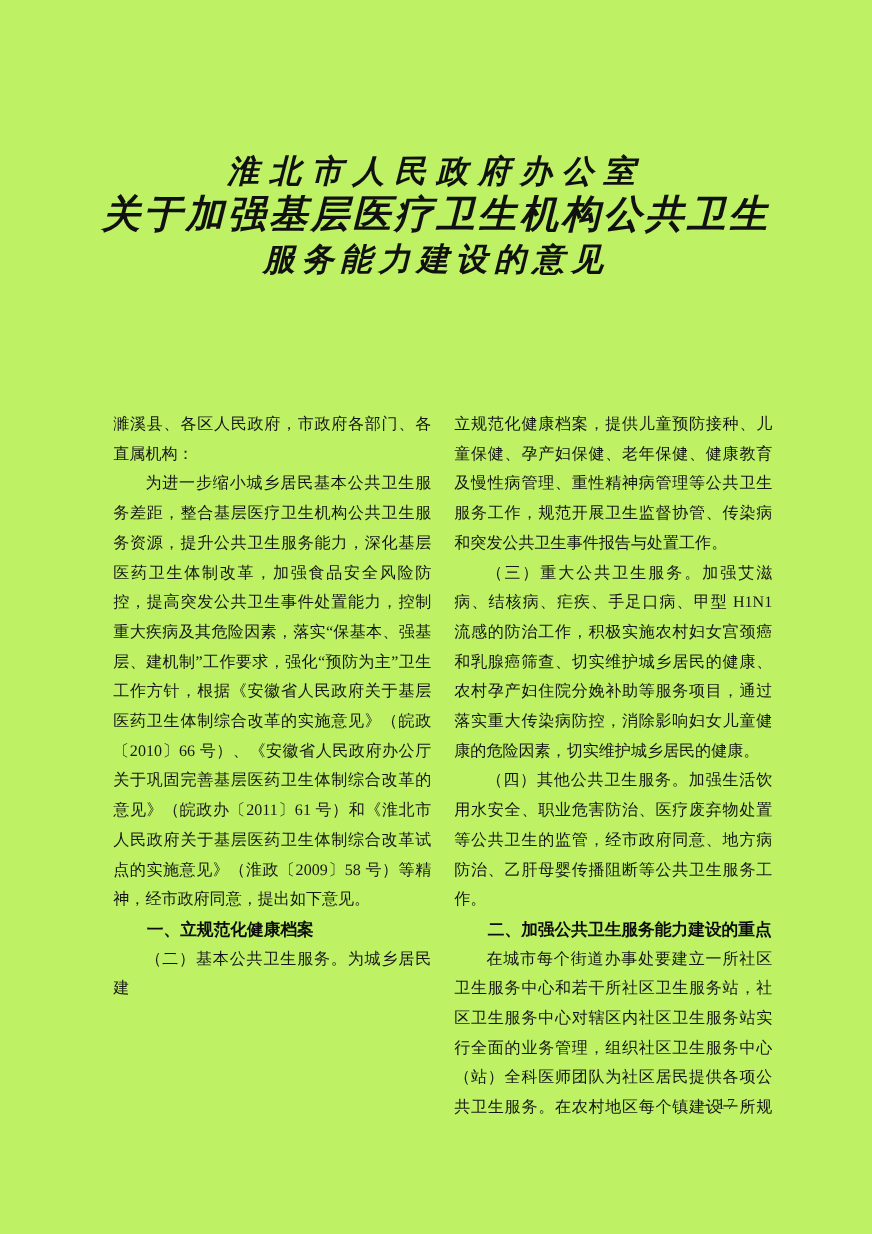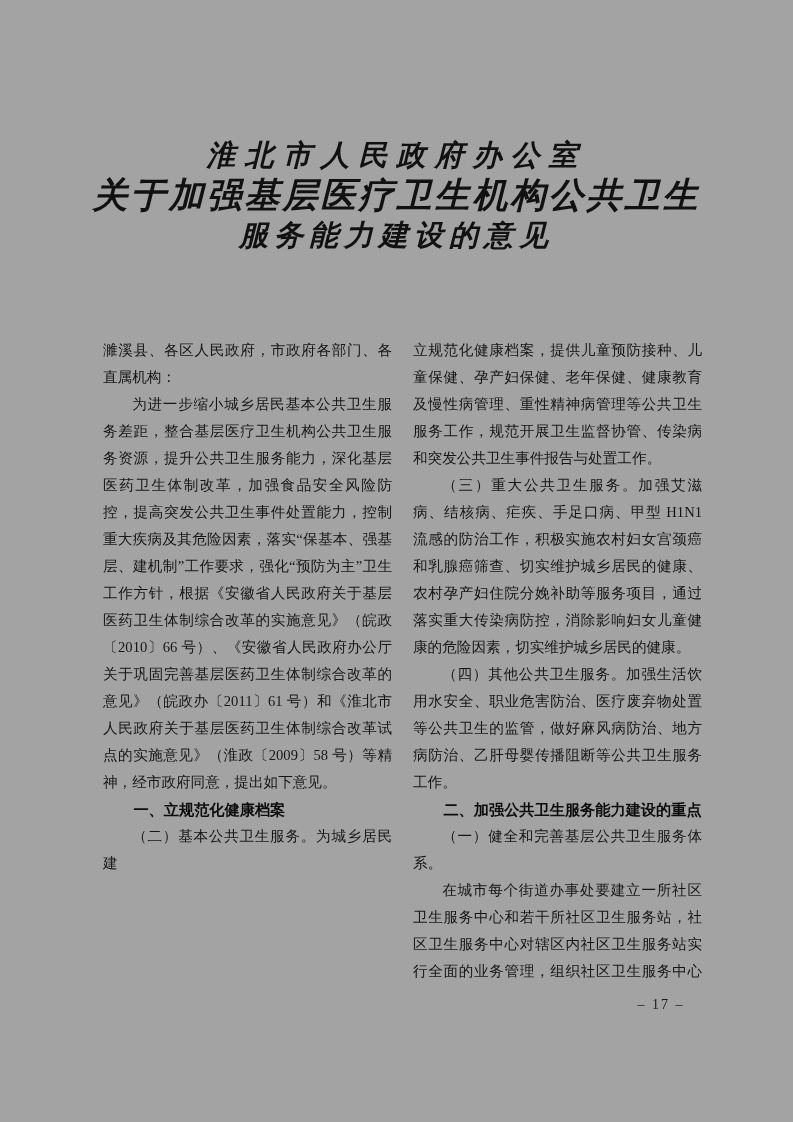--- a/index.html
+++ b/index.html
@@ -4,21 +4,21 @@
 <style>
   html, body {
     margin: 0;
     padding: 0;
     background: #ffffff;
   }
   .page {
     position: relative;
     width: 793px;
     height: 1122px;
-    background: #a3a3a3;
+    background: #bef264;
     color: #161616;
     font-family: "Liberation Serif", "DejaVu Serif", serif;
     overflow: hidden;
   }
 
   
   .title-block {
     position: absolute;
     top: 136px;
     left: 0;
@@ -61,20 +61,21 @@
     position: absolute;
     top: 337px;
     left: 103px;
     display: flex;
     gap: 21px;
   }
   .col {
     width: 289px;
     height: 652px;
     overflow: hidden;
+    margin-top: 36px;
   }
   .col p, .col h3 {
     margin: 0;
     padding: 0;
   }
   .para {
     font-size: 14.6px;
     line-height: 27px;
     text-align: justify;
     text-justify: inter-ideograph;
@@ -124,23 +125,22 @@
     <div class="col">
       <p class="para">濉溪县、各区人民政府，市政府各部门、各直属机构：</p>
       <p class="para indent">为进一步缩小城乡居民基本公共卫生服务差距，整合基层医疗卫生机构公共卫生服务资源，提升公共卫生服务能力，深化基层医药卫生体制改革，加强食品安全风险防控，提高突发公共卫生事件处置能力，控制重大疾病及其危险因素，落实“保基本、强基层、建机制”工作要求，强化“预防为主”卫生工作方针，根据《安徽省人民政府关于基层医药卫生体制综合改革的实施意见》（皖政〔2010〕66 号）、《安徽省人民政府办公厅关于巩固完善基层医药卫生体制综合改革的意见》（皖政办〔2011〕61 号）和《淮北市人民政府关于基层医药卫生体制综合改革试点的实施意见》（淮政〔2009〕58 号）等精神，经市政府同意，提出如下意见。</p>
       <h3 class="sec-heading">一、立规范化健康档案</h3>
       <p class="para indent">（二）基本公共卫生服务。为城乡居民建</p>
     </div>
 
     <div class="col">
       <p class="para">立规范化健康档案，提供儿童预防接种、儿童保健、孕产妇保健、老年保健、健康教育及慢性病管理、重性精神病管理等公共卫生服务工作，规范开展卫生监督协管、传染病和突发公共卫生事件报告与处置工作。</p>
       <p class="para indent">（三）重大公共卫生服务。加强艾滋病、结核病、疟疾、手足口病、甲型 H1N1 流感的防治工作，积极实施农村妇女宫颈癌和乳腺癌筛查、切实维护城乡居民的健康、农村孕产妇住院分娩补助等服务项目，通过落实重大传染病防控，消除影响妇女儿童健康的危险因素，切实维护城乡居民的健康。</p>
-      <p class="para indent">（四）其他公共卫生服务。加强生活饮用水安全、职业危害防治、医疗废弃物处置等公共卫生的监管，做好麻风病防治、地方病防治、乙肝母婴传播阻断等公共卫生服务工作。</p>
+      <p class="para indent">（四）其他公共卫生服务。加强生活饮用水安全、职业危害防治、医疗废弃物处置等公共卫生的监管，经市政府同意、地方病防治、乙肝母婴传播阻断等公共卫生服务工作。</p>
       <h3 class="sec-heading">二、加强公共卫生服务能力建设的重点</h3>
-      <p class="para indent">（一）健全和完善基层公共卫生服务体系。</p>
       <p class="para indent">在城市每个街道办事处要建立一所社区卫生服务中心和若干所社区卫生服务站，社区卫生服务中心对辖区内社区卫生服务站实行全面的业务管理，组织社区卫生服务中心（站）全科医师团队为社区居民提供各项公共卫生服务。在农村地区每个镇建设一所规范化的卫生</p>
     </div>
 
   </div>
 
   <div class="page-number">– 17 –</div>
 
 </div>
 
 </body></html>

